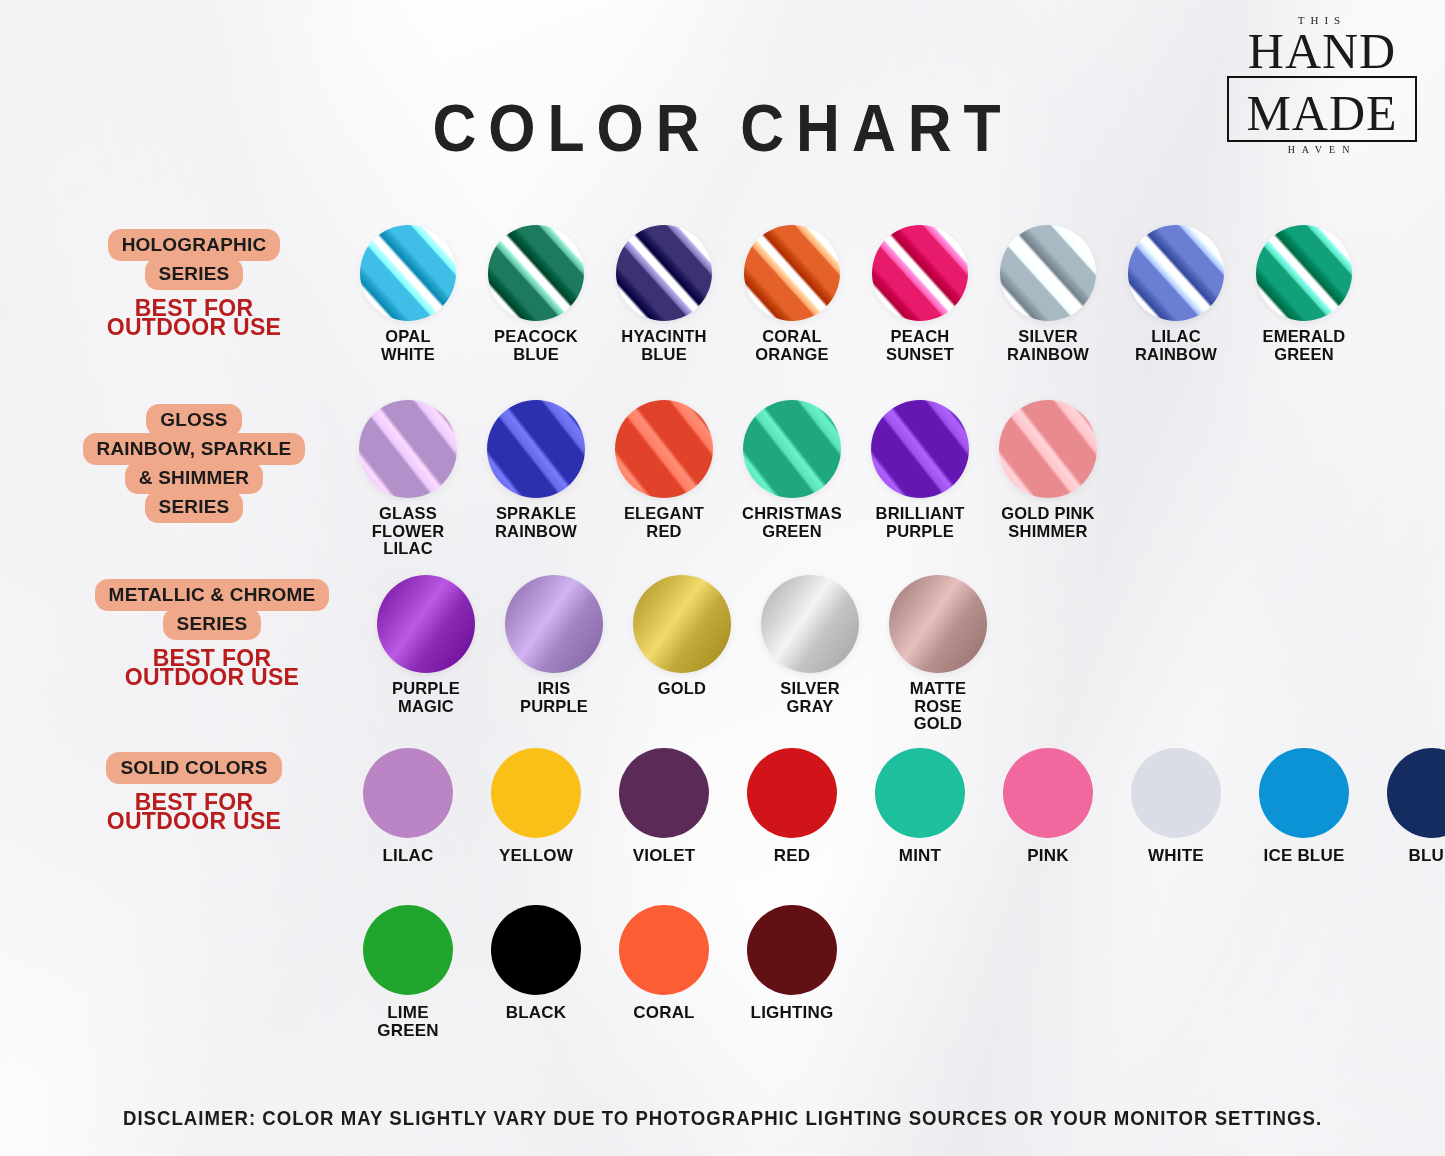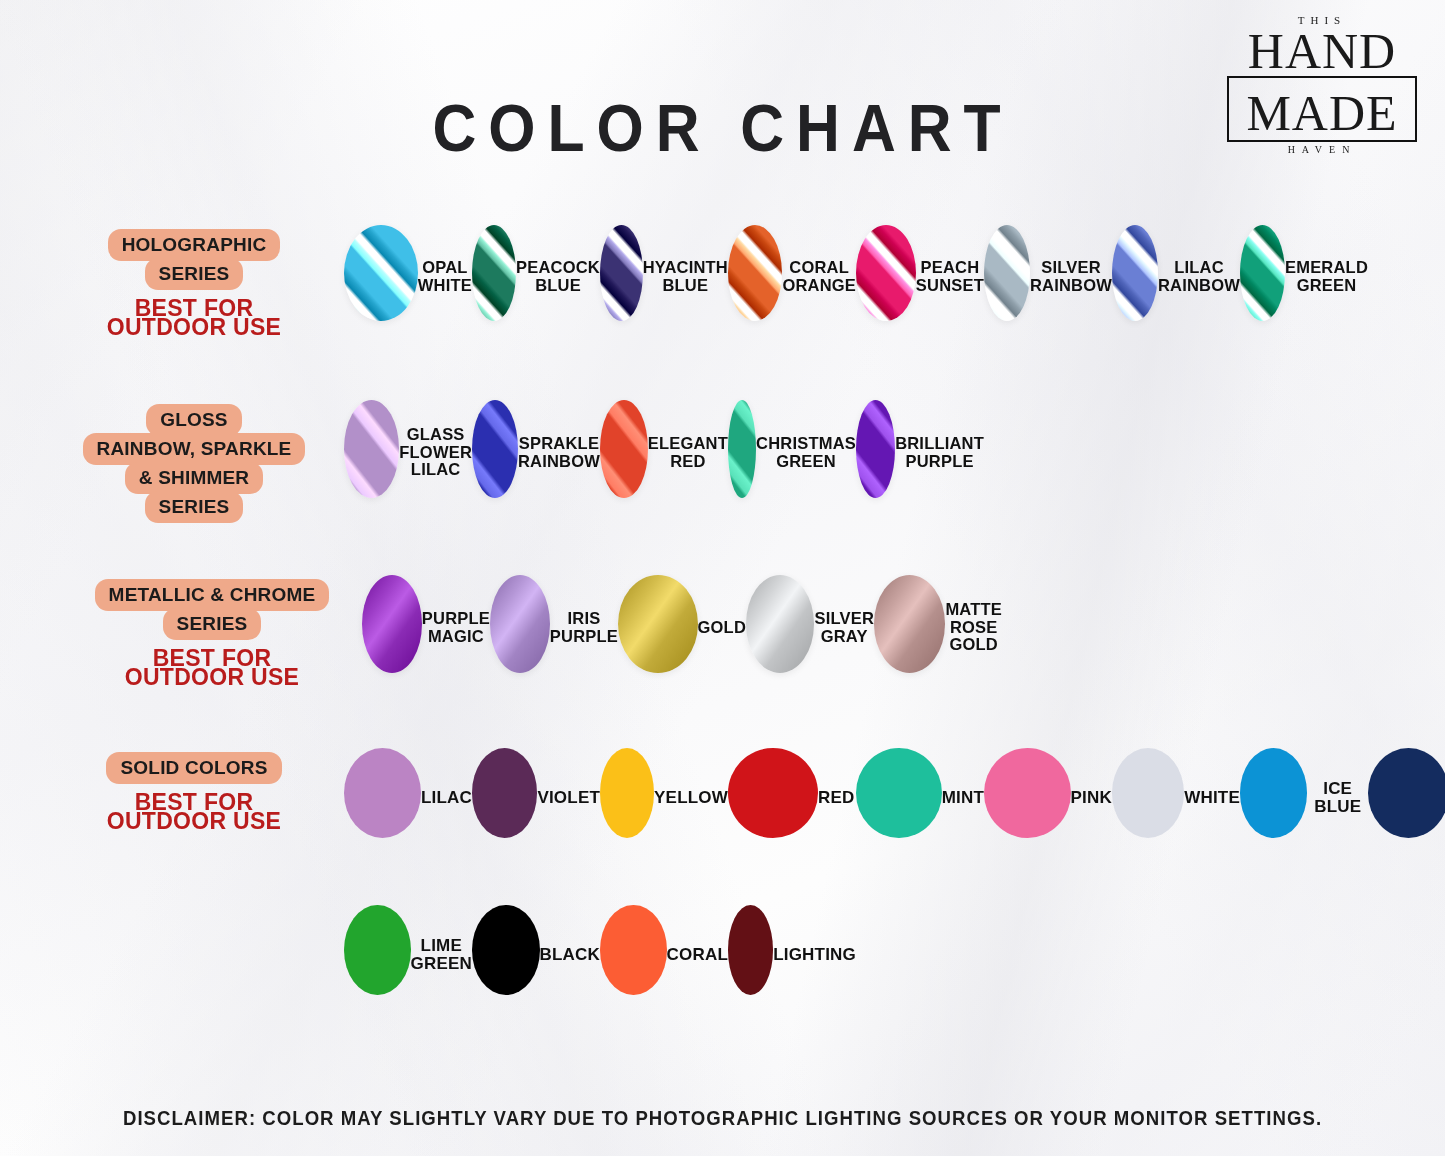--- a/index.html
+++ b/index.html
@@ -128,21 +128,21 @@
     line-height: 19px;
     letter-spacing: 0.3px;
   }
 
   .swatches { display: flex; flex: 1; }
 
   .swatch {
     width: 128px;
     flex: 0 0 128px;
     display: flex;
-    flex-direction: row;
+    flex-direction: column;
     align-items: center;
   }
   .disc {
     border-radius: 50%;
     background-position: center;
     background-size: cover;
     position: relative;
     box-shadow: 0 2px 7px rgba(0,0,0,0.07);
   }
   .disc.big  { width: 96px; height: 96px; }
@@ -273,20 +273,25 @@
         <div class="swatch">
           <div class="disc mid" style="background: repeating-linear-gradient(52deg, rgb(31, 167, 127) 0px, rgb(31, 167, 127) 14px, rgb(89, 225, 185) 17px, rgb(106, 242, 202) 26px, rgb(31, 167, 127) 30px, rgb(31, 167, 127) 44px);"></div>
           <div class="sname">CHRISTMAS
 GREEN</div>
         </div>
         <div class="swatch">
           <div class="disc mid" style="background: repeating-linear-gradient(52deg, rgb(100, 23, 179) 0px, rgb(100, 23, 179) 14px, rgb(158, 81, 237) 17px, rgb(175, 98, 254) 26px, rgb(100, 23, 179) 30px, rgb(100, 23, 179) 44px);"></div>
           <div class="sname">BRILLIANT
 PURPLE</div>
         </div>
+        <div class="swatch">
+          <div class="disc mid" style="background: repeating-linear-gradient(52deg, rgb(233, 138, 143) 0px, rgb(233, 138, 143) 14px, rgb(255, 196, 201) 17px, rgb(255, 213, 218) 26px, rgb(233, 138, 143) 30px, rgb(233, 138, 143) 44px);"></div>
+          <div class="sname">GOLD PINK
+SHIMMER</div>
+        </div>
       </div>
     </div>
     <div class="row" style="top: 575px; padding-left: 18px;">
       <div class="rowlabel">
         <div class="badge-wrap">
           <div class="badge-line">METALLIC &amp; CHROME</div>
           <div class="badge-line">SERIES</div>
         </div>
         <div class="badge-sub" style="white-space: pre-line;">BEST FOR
 OUTDOOR USE</div>
@@ -326,26 +331,26 @@
         </div>
         <div class="badge-sub" style="white-space: pre-line;">BEST FOR
 OUTDOOR USE</div>
       </div>
       <div class="swatches">
         <div class="swatch">
           <div class="disc sol" style="background: rgb(187, 132, 196);"></div>
           <div class="sname sol">LILAC</div>
         </div>
         <div class="swatch">
+          <div class="disc sol" style="background: rgb(251, 192, 24);"></div>
+          <div class="sname sol">YELLOW</div>
+        </div>
+        <div class="swatch">
           <div class="disc sol" style="background: rgb(91, 42, 87);"></div>
           <div class="sname sol">VIOLET</div>
-        </div>
-        <div class="swatch">
-          <div class="disc sol" style="background: rgb(251, 192, 24);"></div>
-          <div class="sname sol">YELLOW</div>
         </div>
         <div class="swatch">
           <div class="disc sol" style="background: rgb(208, 20, 25);"></div>
           <div class="sname sol">RED</div>
         </div>
         <div class="swatch">
           <div class="disc sol" style="background: rgb(30, 191, 156);"></div>
           <div class="sname sol">MINT</div>
         </div>
         <div class="swatch">

